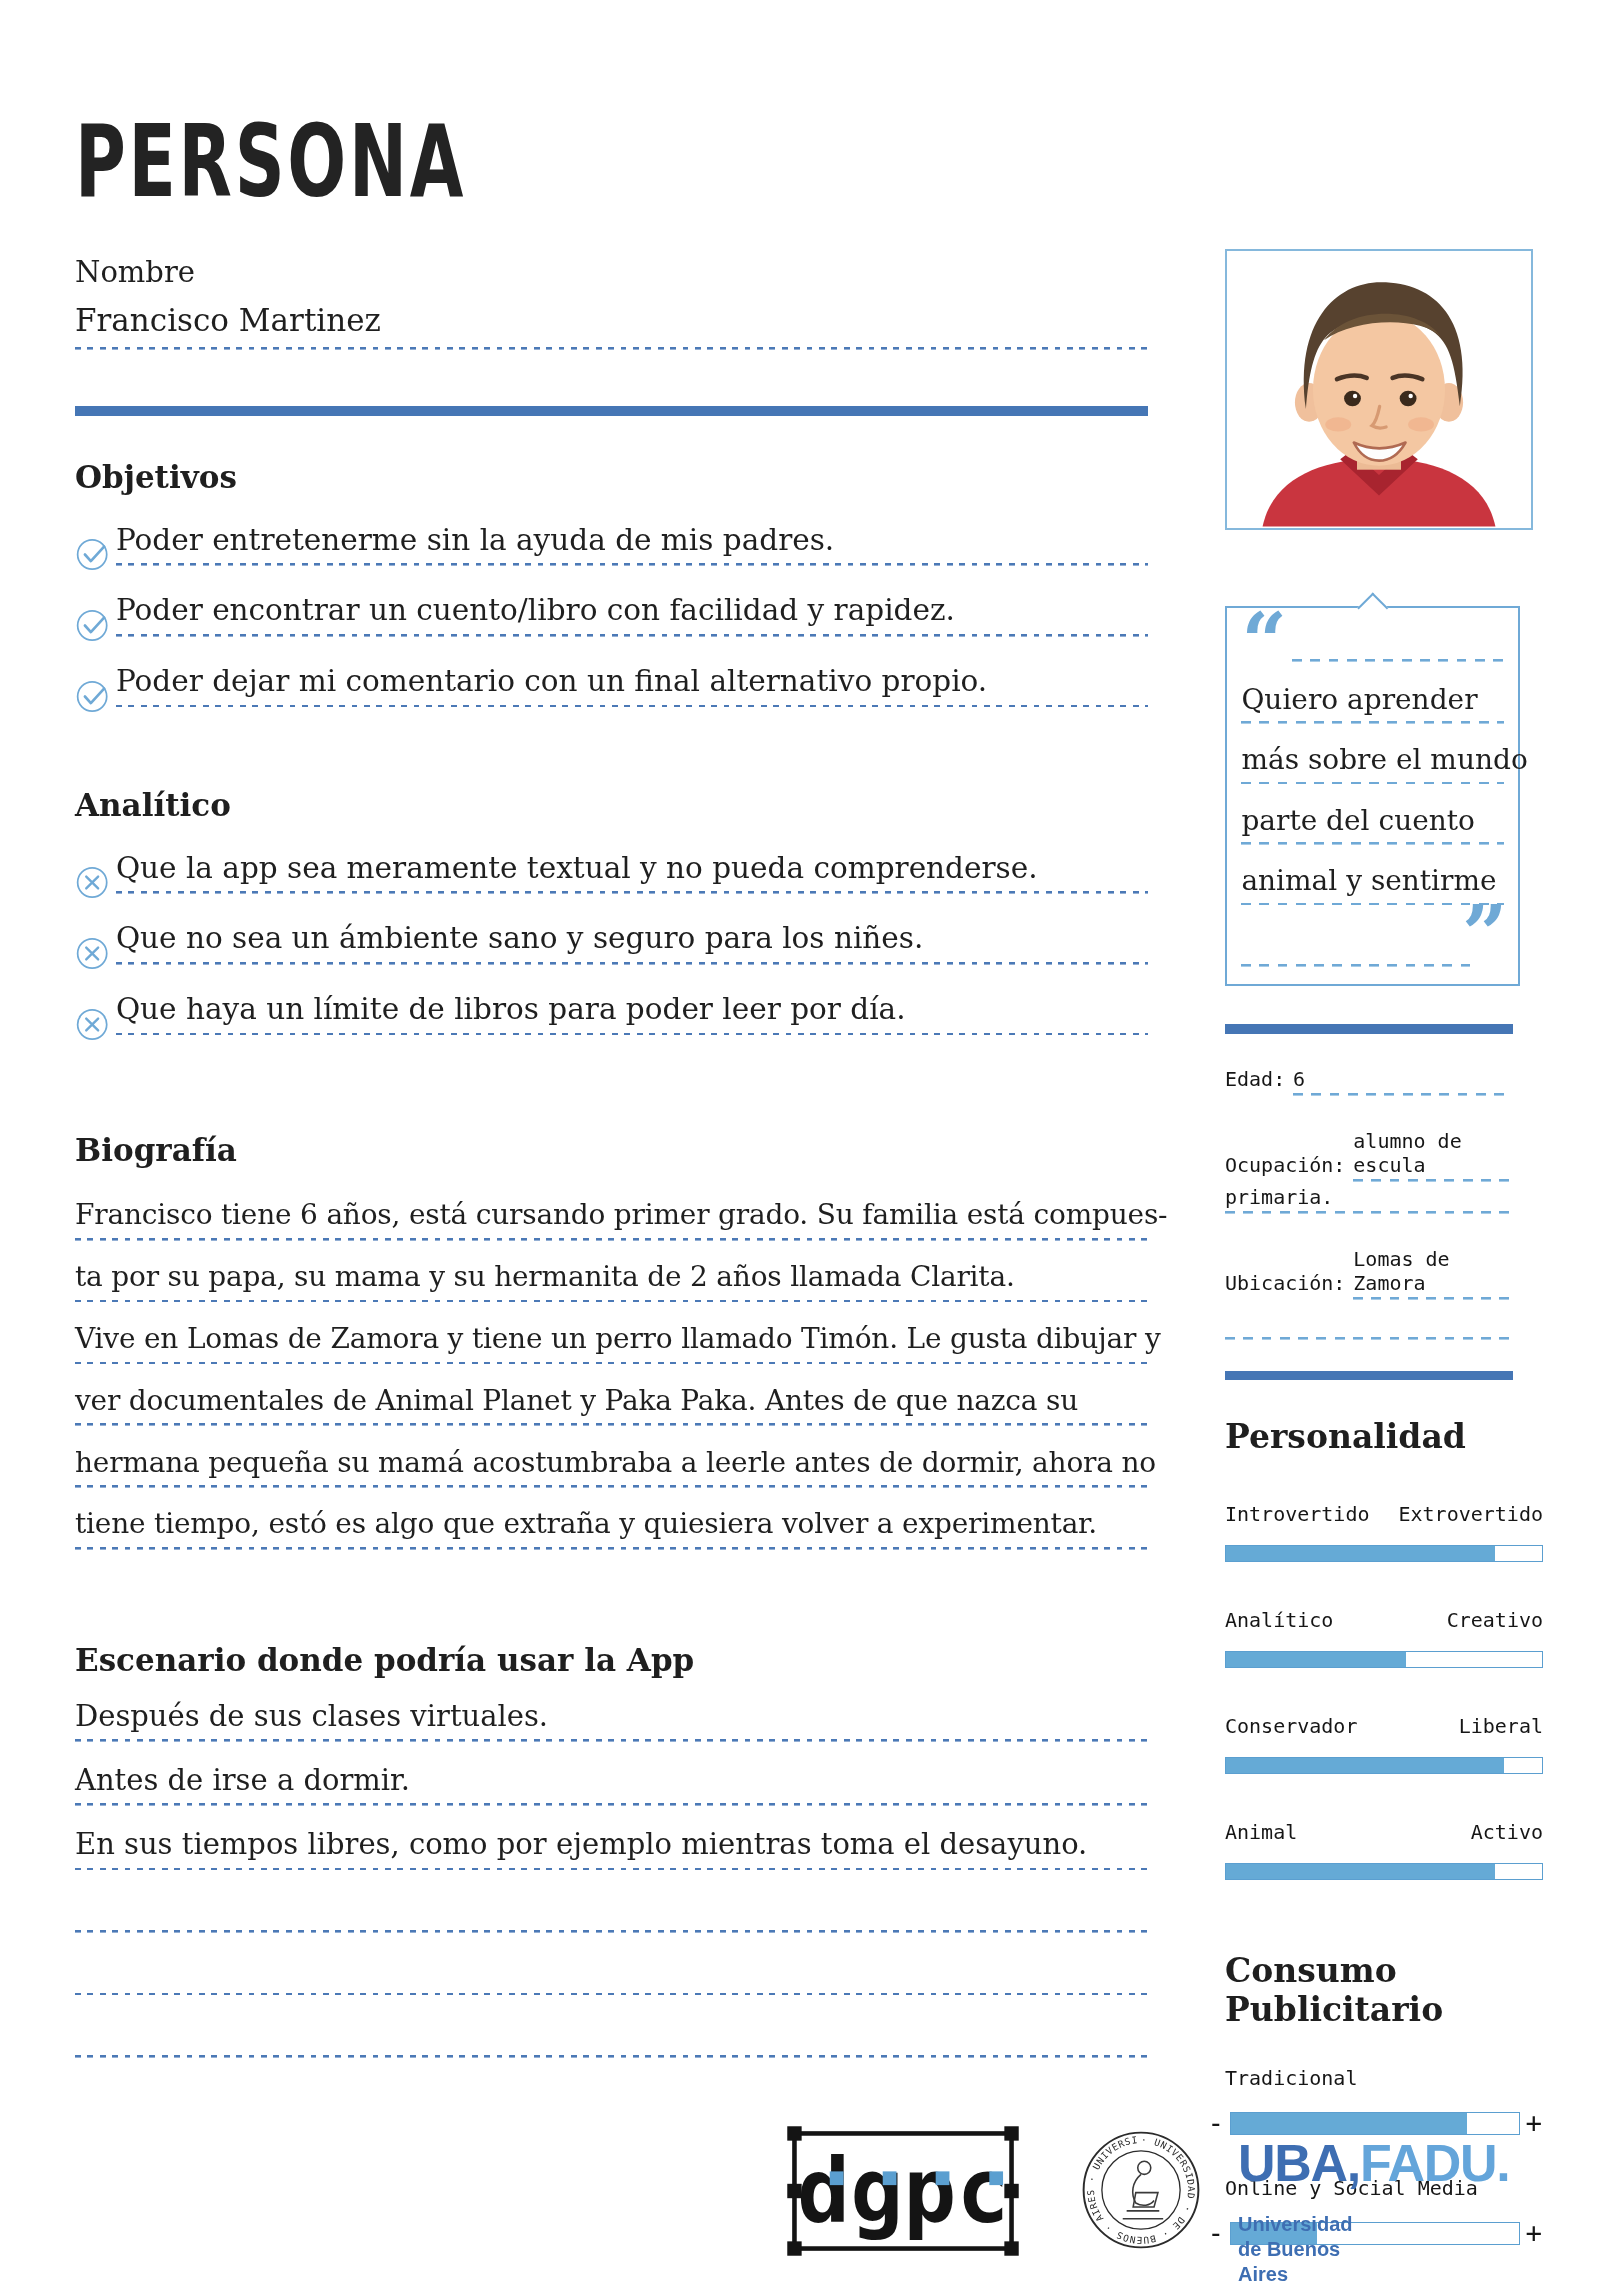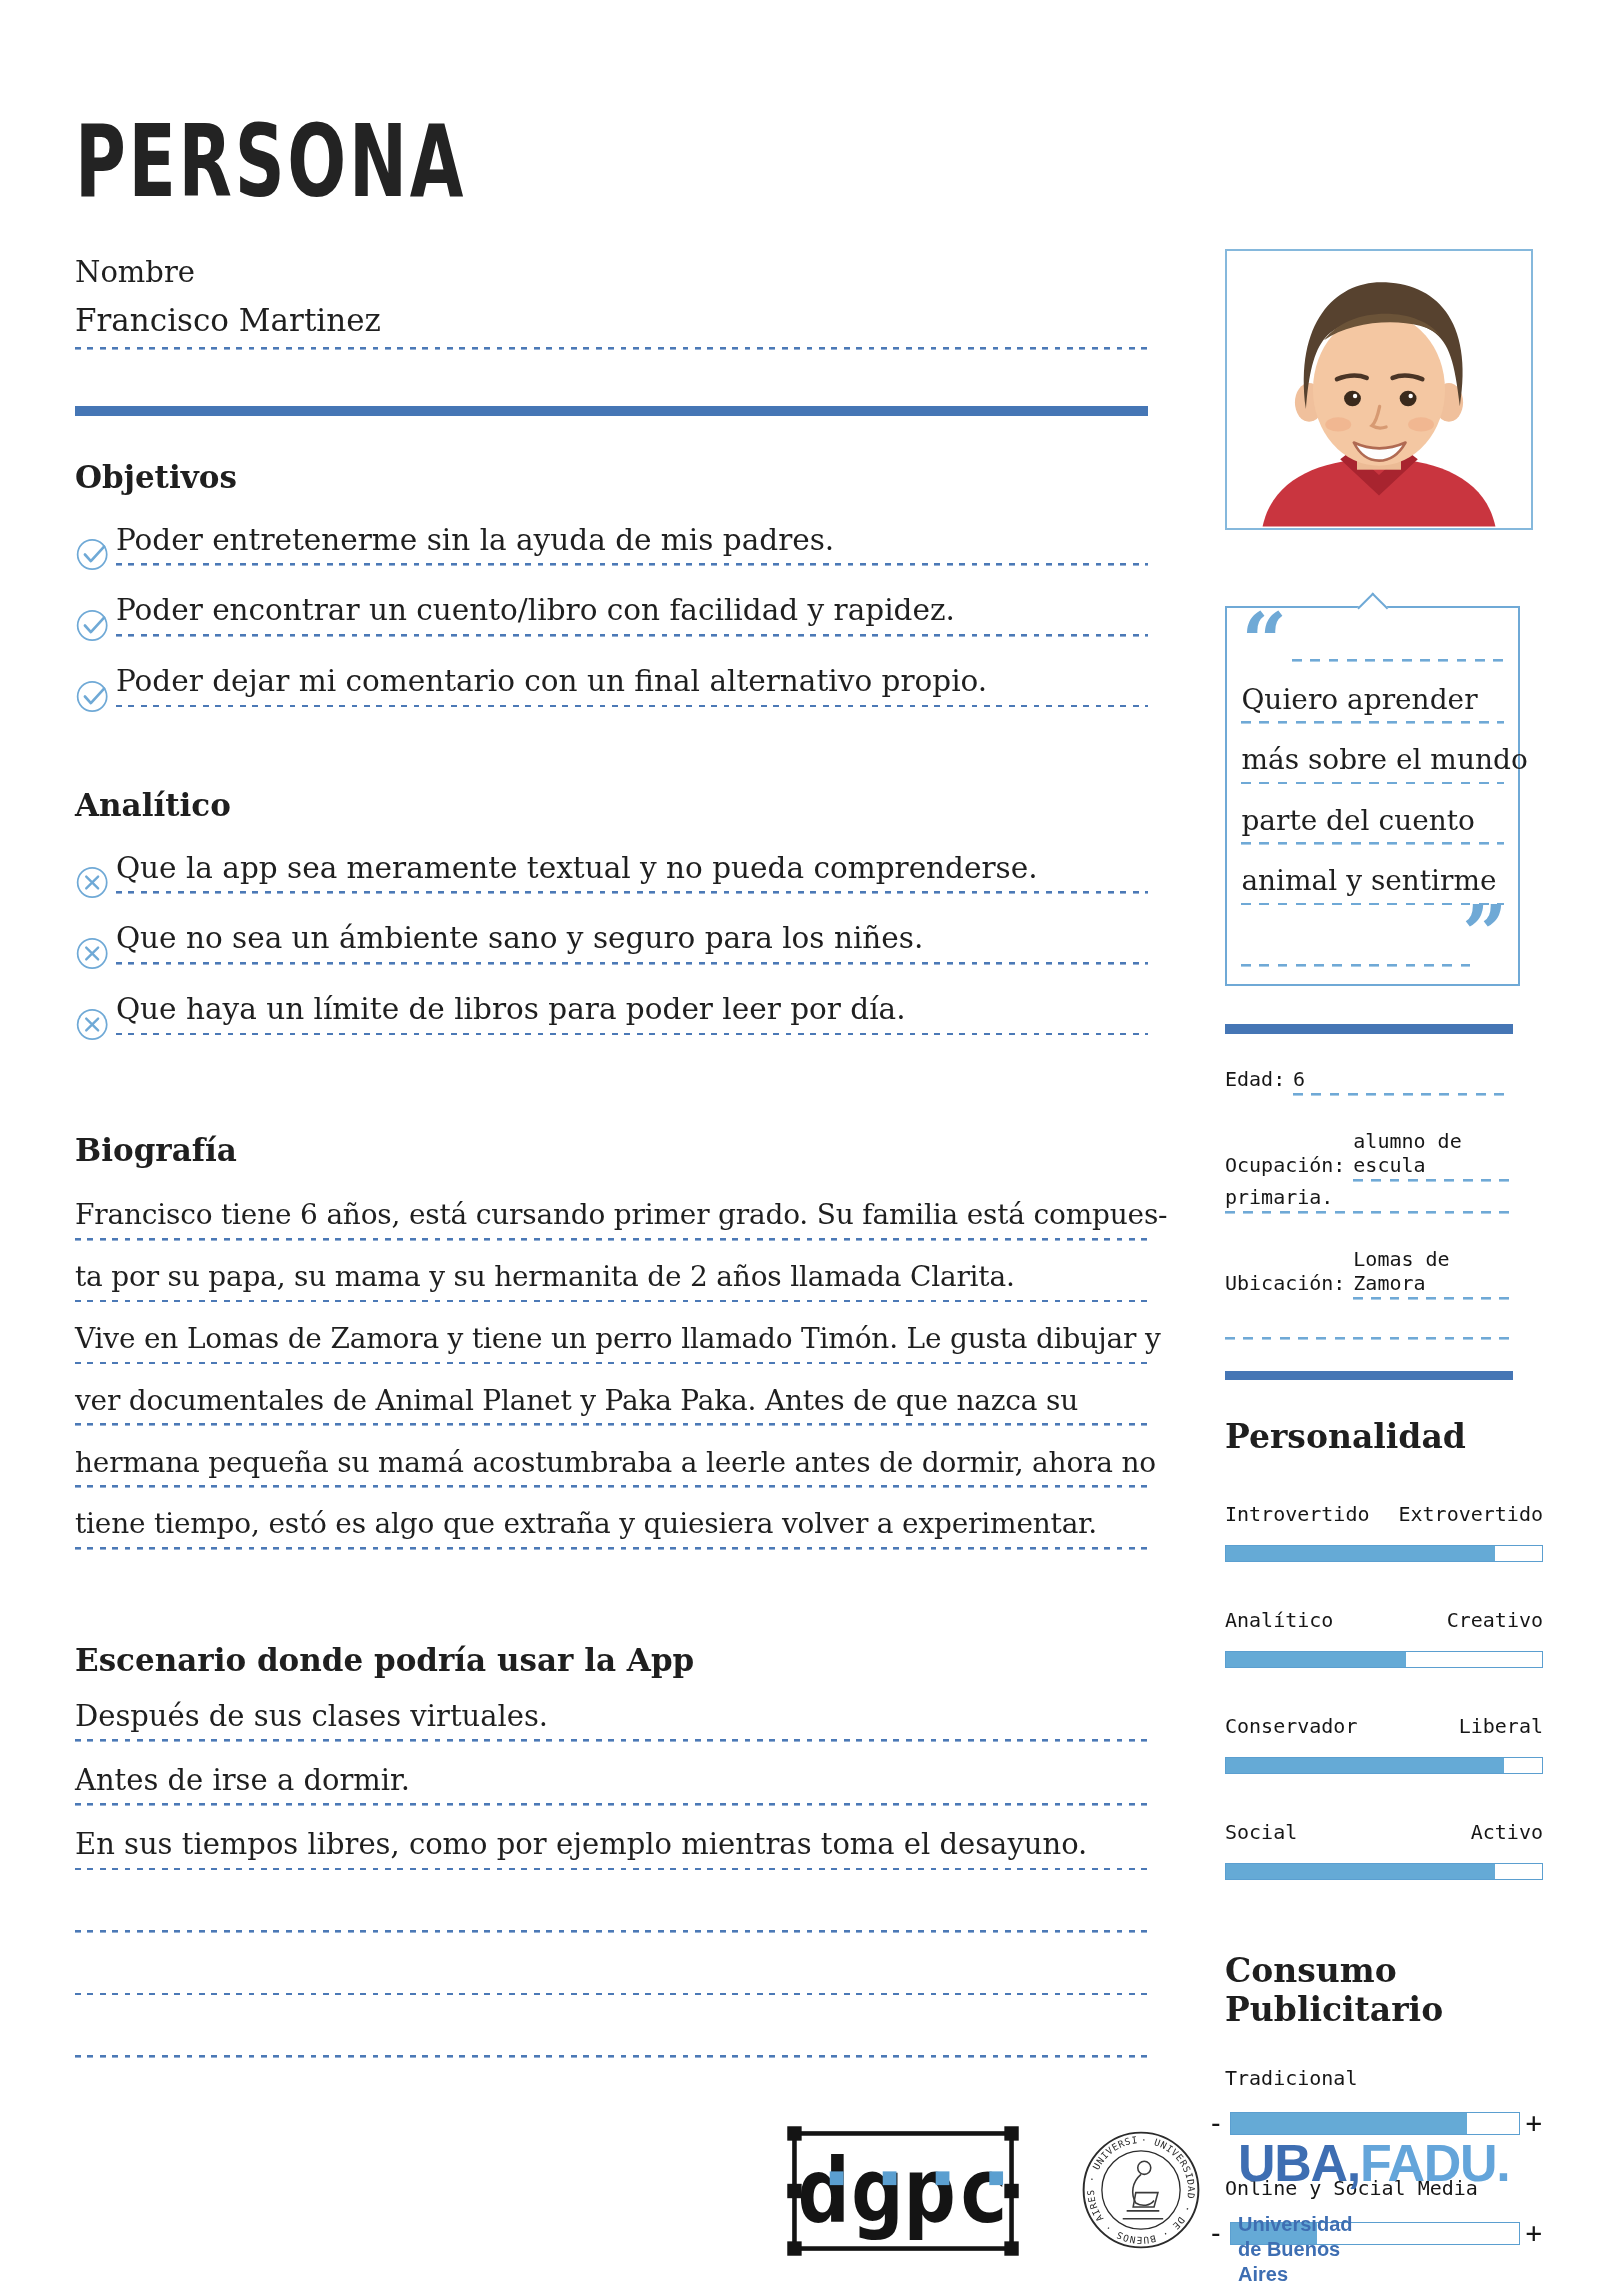--- a/index.html
+++ b/index.html
@@ -290,21 +290,21 @@
         <span>Conservador</span>
         <span>Liberal</span>
       </div>
       <div class="slider-bar">
         <div class="slider-fill" style="width: 88%;"></div>
       </div>
     </div>
 
     <div class="slider-group">
       <div class="slider-labels">
-        <span>Social</span>
+        <span>Animal</span>
         <span>Activo</span>
       </div>
       <div class="slider-bar">
         <div class="slider-fill" style="width: 85%;"></div>
       </div>
     </div>
 
     <div class="cons-heading">Consumo Publicitario</div>
 
     <div class="cons-group">

